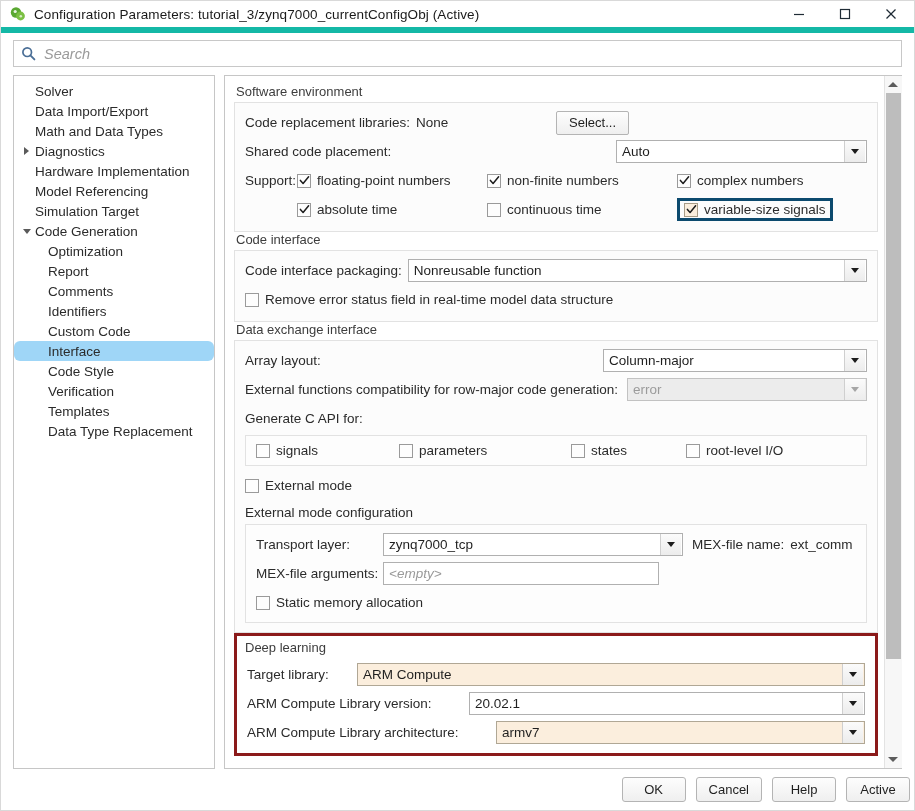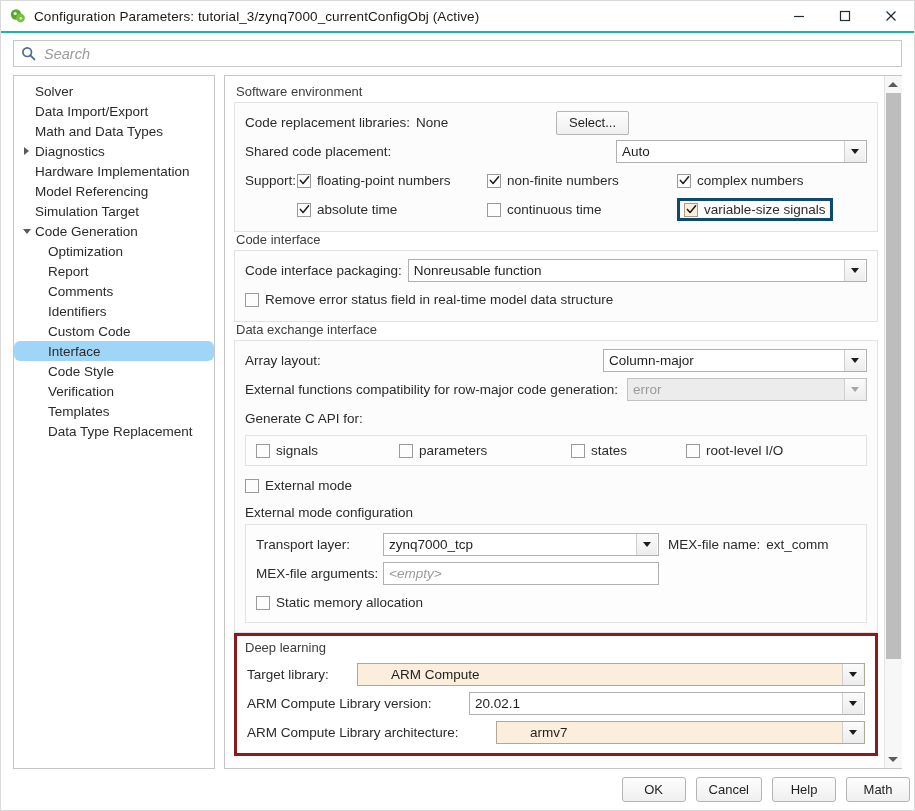--- a/index.html
+++ b/index.html
@@ -18,21 +18,21 @@
     background: #ffffff;
     border: 1px solid #d9d9d9;
     display: flex; flex-direction: column;
   }
 
   
   .titlebar {
     height: 32px; min-height: 32px;
     display: flex; align-items: center;
     background: #ffffff;
-    border-bottom: 2px solid #14b8a6;
+    border-bottom: 6px solid #14b8a6;
     padding-left: 8px;
   }
   .app-icon {
     width: 18px; height: 18px; margin-right: 7px;
     position: relative; flex: 0 0 auto;
   }
   .app-icon svg { display: block; }
   .title-text {
     font-size: 13.5px; color: #1a1a1a; white-space: nowrap;
     letter-spacing: 0.1px;
@@ -182,21 +182,21 @@
   }
   .combo .arrowbox i {
     width: 0; height: 0;
     border-top: 5px solid #1c1c1c;
     border-left: 4px solid transparent;
     border-right: 4px solid transparent;
   }
   .combo.disabled { background: #ececec; border-color: #c2c2c2; }
   .combo.disabled .txt { color: #9b9b9b; }
   .combo.disabled .arrowbox i { border-top-color: #a6a6a6; }
-  .combo.highlight { background: #fbeedd; border-color: #b0a795; padding-left: 28px; }
+  .combo.highlight { background: #fbeedd; border-color: #b0a795; }
 
   
   .tfield {
     height: 23px; border: 1px solid #b0b0b0; background: #fff;
     display: flex; align-items: center; padding-left: 5px;
     font-size: 13.5px; color: #1f1f1f;
   }
   .tfield .ph { color: #9a9a9a; font-style: italic; }
 
   
@@ -523,21 +523,21 @@
                 <span class="cbox"></span>
                 <span class="cb-lbl">External mode</span>
               </label>
             </div>
             <div class="row" style="min-height:20px;margin-bottom:2px;">
               <span class="lbl">External mode configuration</span>
             </div>
             <div class="inner-panel">
               <div class="row">
                 <span class="lbl" style="width:127px;">Transport layer:</span>
-                <div class="combo" style="width:276px;">
+                <div class="combo" style="width:300px;">
                   <span class="txt">zynq7000_tcp</span>
                   <span class="arrowbox">
                       <i></i>
                     </span>
                 </div>
                 <span class="lbl" style="margin-left:9px;">MEX-file name:</span>
                 <span class="val-static">ext_comm</span>
               </div>
               <div class="row">
                 <span class="lbl" style="width:127px;">MEX-file arguments:</span>
@@ -601,15 +601,15 @@
             <i></i>
           </div>
       </div>
     </div>
   </div>
 
   <div class="footer">
     <button class="btn">OK</button>
     <button class="btn">Cancel</button>
     <button class="btn">Help</button>
-    <button class="btn">Math</button>
+    <button class="btn">Active</button>
   </div>
 </div>
 
 </body></html>

